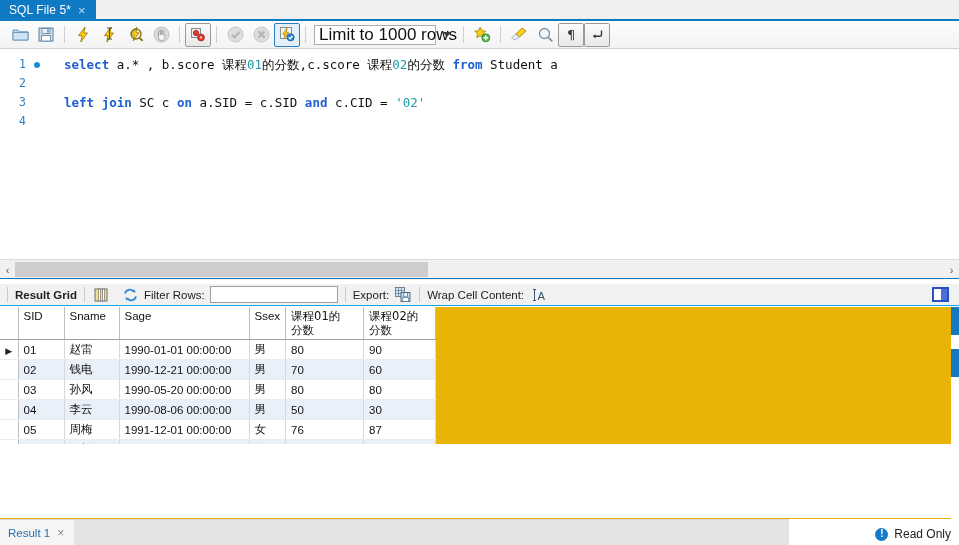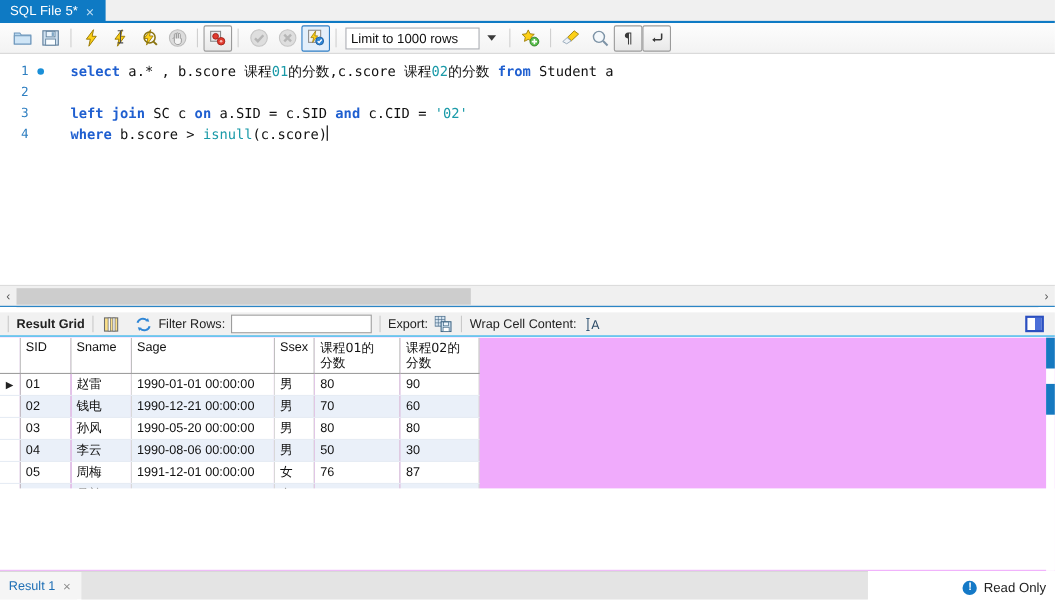--- a/index.html
+++ b/index.html
@@ -85,21 +85,21 @@
     background: #d0d0d0;
     margin: 0 5px;
     flex: 0 0 auto;
   }
   .limit-combo {
     width: 122px; height: 20px;
     background: #ffffff;
     border: 1px solid #abadb3;
     display: flex; align-items: center;
     padding-left: 4px;
-    font-size: 12px;
+    font-size: 17px;
     color: #111;
     margin-left: 3px;
     flex: 0 0 auto;
     white-space: nowrap;
   }
   .limit-arrow-box {
     width: 22px; height: 20px;
     display: flex; align-items: center; justify-content: center;
     background: transparent;
     flex: 0 0 auto;
@@ -234,21 +234,21 @@
     width: 17px; height: 15px;
     border: 2px solid #2b4fc0;
     background: linear-gradient(to right, #ffffff 0 55%, #4b6fd8 55% 100%);
     cursor: pointer;
   }
 
   
   .grid-wrap {
     position: absolute; left: 0; top: 307px;
     width: 959px; height: 212px;
-    background: #f0abfc;
+    background: #eab308;
     overflow: hidden;
   }
   table.grid {
     border-collapse: collapse;
     font-size: 11.5px;
     table-layout: fixed;
   }
   table.grid th {
     background: #ffffff;
     border-right: 1px solid #bfbfbf;
@@ -505,21 +505,21 @@
       </svg>
     </div>
   </div>
 
   <div class="editor">
     <div class="gutter"></div>
     <div id="code-lines" style="position:absolute;left:0;top:6px;width:959px;">
         <div class="code-line"><span class="lineno">1</span><span class="bkdot"></span><span class="code-text"><span class="kw">select</span><span class="plain"> a.* , b.score </span><span class="cjk">课程</span><span class="num">01</span><span class="cjk">的分数</span><span class="plain">,c.score </span><span class="cjk">课程</span><span class="num">02</span><span class="cjk">的分数</span><span class="plain"> </span><span class="kw">from</span><span class="plain"> Student a</span></span></div>
         <div class="code-line"><span class="lineno">2</span></div>
         <div class="code-line"><span class="lineno">3</span><span class="code-text"><span class="kw">left</span><span class="plain"> </span><span class="kw">join</span><span class="plain"> SC c </span><span class="kw">on</span><span class="plain"> a.SID = c.SID </span><span class="kw">and</span><span class="plain"> c.CID = </span><span class="str">'02'</span></span></div>
-        <div class="code-line"><span class="lineno">4</span><span class="code-text"><span class="kw">where</span><span class="plain"> b.score &gt; </span><span class="fn">isnull</span><span class="plain">(c.score)</span><span class="caret"></span></span></div>
+        <div class="code-line"><span class="lineno">4</span></div>
       </div>
   </div>
 
   <div class="hscroll">
     <div class="hs-arrow">‹</div>
     <div class="hs-track">
       <div class="hs-thumb"></div>
     </div>
     <div class="hs-arrow">›</div>
   </div>

